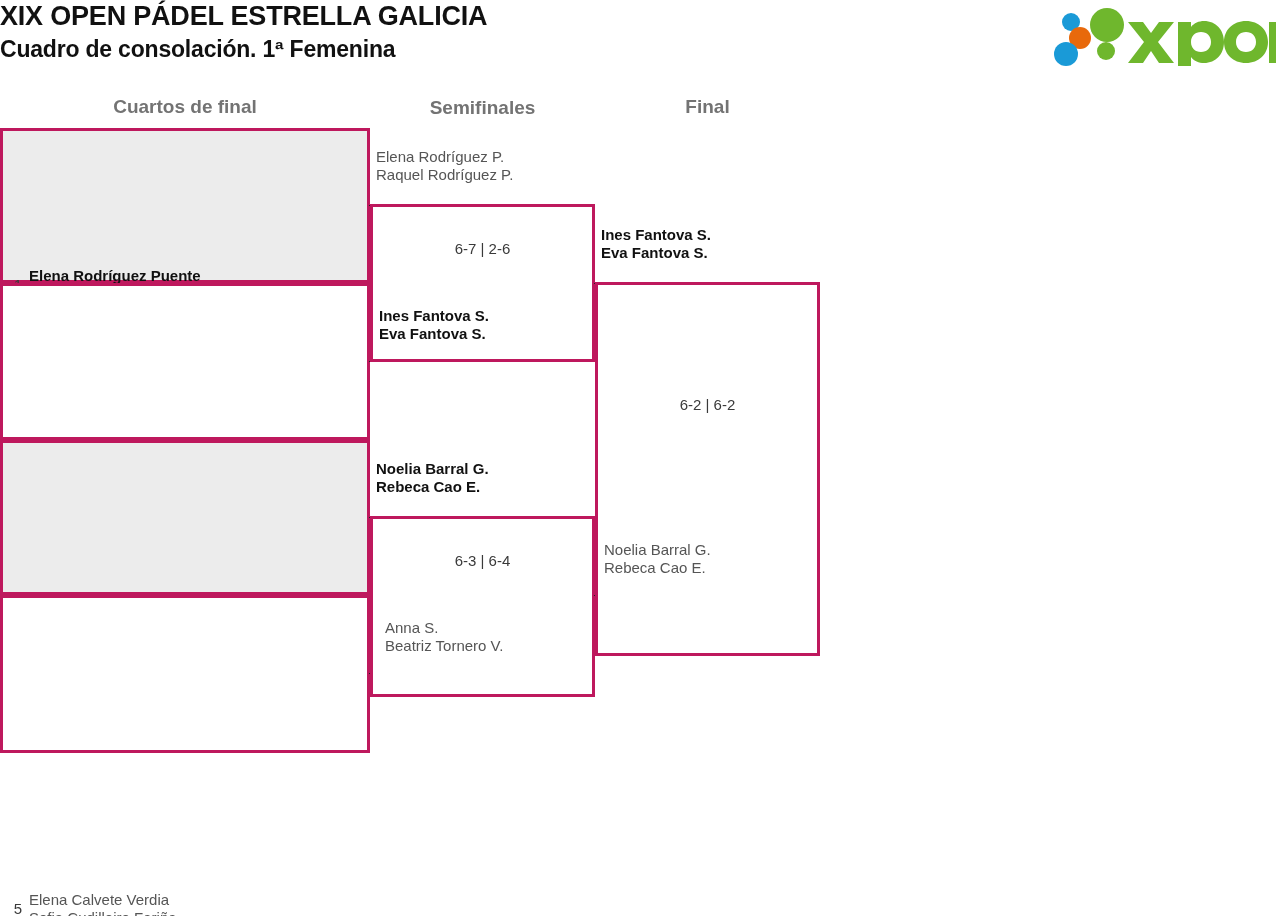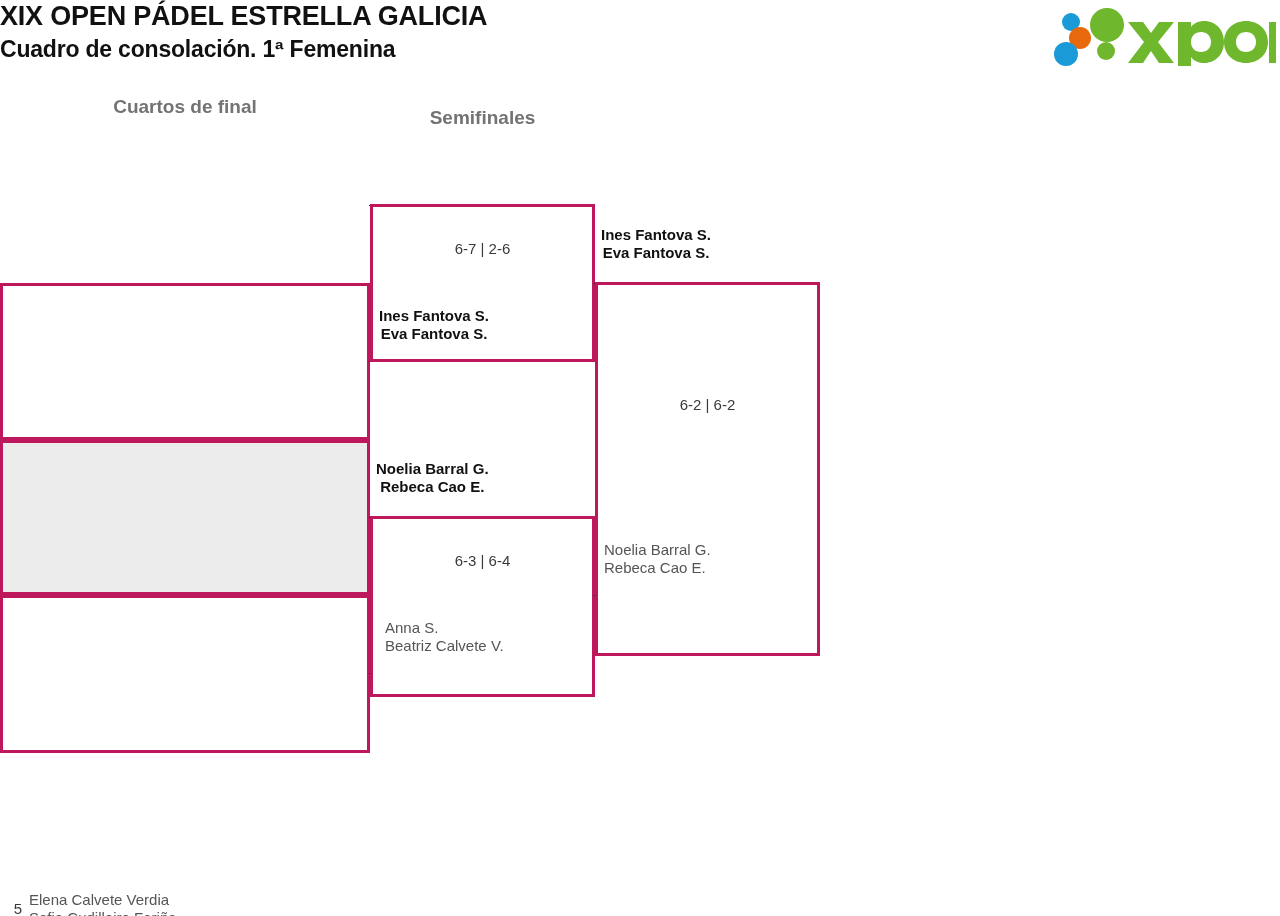--- a/index.html
+++ b/index.html
@@ -28,21 +28,21 @@
   .logo { position: absolute; left: 1050px; top: 6px; width: 226px; height: 60px; }
   .logo svg { display: block; }
 
   
   .round-head {
     position: absolute; text-align: center;
     font-size: 19px; font-weight: bold; color: #737373;
     line-height: 24px;
   }
   #rh-qf { left: 0px;   top: 95px; width: 370px; }
-  #rh-sf { left: 370px; top: 106px; width: 225px; }
+  #rh-sf { left: 370px; top: 96px; width: 225px; }
   #rh-f  { left: 595px; top: 95px; width: 225px; }
 
   
   .match {
     position: absolute;
     border: 3px solid #be185d;
     background: #ffffff;
   }
   .match.shaded { background: #ececec; }
 
@@ -56,21 +56,21 @@
     text-align: center;
   }
 
   .team {
     position: absolute;
     font-size: 15px;
     line-height: 18px;
     color: #555555;
     white-space: nowrap;
   }
-  .team.win { color: #111111; font-weight: bold; text-align: center; }
+  .team.win { color: #111111; font-weight: bold; }
   .team .ln { display: block; }
 
   .score {
     position: absolute;
     width: 100%;
     text-align: center;
     font-size: 15px;
     color: #3a3a3a;
     line-height: 18px;
   }
@@ -110,21 +110,35 @@
         <path d="M78 16 L93 16 L101 27 L109 16 L124 16 L108 36 L124 57 L109 57 L101 45 L93 57 L78 57 L94 36 Z"></path>
         <path d="M128 16 L141 16 L141 21 C144 17 149 15 154 15 C166 15 174 24 174 36 C174 48 166 57 154 57 C149 57 144 55 141 51 L141 70 L128 70 Z M151 26 C145 26 141 30 141 36 C141 42 145 46 151 46 C157 46 161 42 161 36 C161 30 157 26 151 26 Z"></path>
         <path d="M198 15 C211 15 220 24 220 36 C220 48 211 57 198 57 C185 57 176 48 176 36 C176 24 185 15 198 15 Z M198 26 C192 26 188 30 188 36 C188 42 192 46 198 46 C204 46 208 42 208 36 C208 30 204 26 198 26 Z" transform="translate(-2,0)"></path>
         <path d="M222 16 L234 16 L234 23 C236 18 241 15 247 16 L247 28 C239 27 234 30 234 38 L234 57 L222 57 Z" transform="translate(-3,0)"></path>
       </g>
     </svg>
   </div>
 
   <div class="round-head" id="rh-qf">Cuartos de final</div>
   <div class="round-head" id="rh-sf">Semifinales</div>
-
+  <div class="round-head" id="rh-f">Final</div>
+
+  <div class="match qf shaded" id="qf1" style="top:128px; height:155px;">
+    <div class="seed" style="top:145px;">1</div>
+    <div class="team win" style="left:26px; top:136px;">
+      <span class="ln">Elena Rodríguez Puente</span>
+      <span class="ln">Raquel Rodríguez Puente</span>
+    </div>
+    <div class="score" style="top:197px;">^ : WO</div>
+    <div class="seed" style="top:248px;">2</div>
+    <div class="team" style="left:26px; top:239px;">
+      <span class="ln">Arantxa Vello Román</span>
+      <span class="ln">Aniya Tornero</span>
+    </div>
+  </div>
   <div class="connector" style="left:369px; top:205px; width:2px;"></div>
 
   <div class="match qf" id="qf2" style="top:283px; height:157px;">
     <div class="seed" style="top:301px;">3</div>
     <div class="team" style="left:26px; top:292px;">
       <span class="ln">Paula Avendaño Perez</span>
       <span class="ln">Paula Iglesias Remuiñan</span>
     </div>
     <div class="score" style="top:353px;">2-6 | 2-6</div>
     <div class="seed" style="top:404px;">4</div>
@@ -147,40 +161,44 @@
 
   <div class="match qf" id="qf4" style="top:595px; height:158px;">
     
     
     
     
     
   </div>
   <div class="connector" style="left:369px; top:673px; width:2px;"></div>
 
+  <div class="team" style="left:376px; top:148px;">
+    <span class="ln">Elena Rodríguez P.</span>
+    <span class="ln">Raquel Rodríguez P.</span>
+  </div>
 
   <div class="match sf" id="sf1" style="left:370px; top:204px; height:158px;">
     <div class="score" style="top:33px;">6-7 | 2-6</div>
     <div class="team win" style="left:6px; top:100px;">
       <span class="ln">Ines Fantova S.</span>
       <span class="ln">Eva Fantova S.</span>
     </div>
   </div>
   <div class="connector" style="left:594px; top:283px; width:2px;"></div>
 
   <div class="team win" style="left:376px; top:460px;">
     <span class="ln">Noelia Barral G.</span>
     <span class="ln">Rebeca Cao E.</span>
   </div>
 
   <div class="match sf" id="sf2" style="left:370px; top:516px; height:181px;">
     <div class="score" style="top:33px;">6-3 | 6-4</div>
     <div class="team" style="left:12px; top:100px;">
       <span class="ln">Anna S.</span>
-      <span class="ln">Beatriz Calvete V.</span>
+      <span class="ln">Beatriz Tornero V.</span>
     </div>
   </div>
   <div class="connector" style="left:594px; top:595px; width:2px;"></div>
 
   <div class="team win" style="left:601px; top:226px;">
     <span class="ln">Ines Fantova S.</span>
     <span class="ln">Eva Fantova S.</span>
   </div>
 
   <div class="match fi" id="f1" style="left:595px; top:282px; height:374px;">

